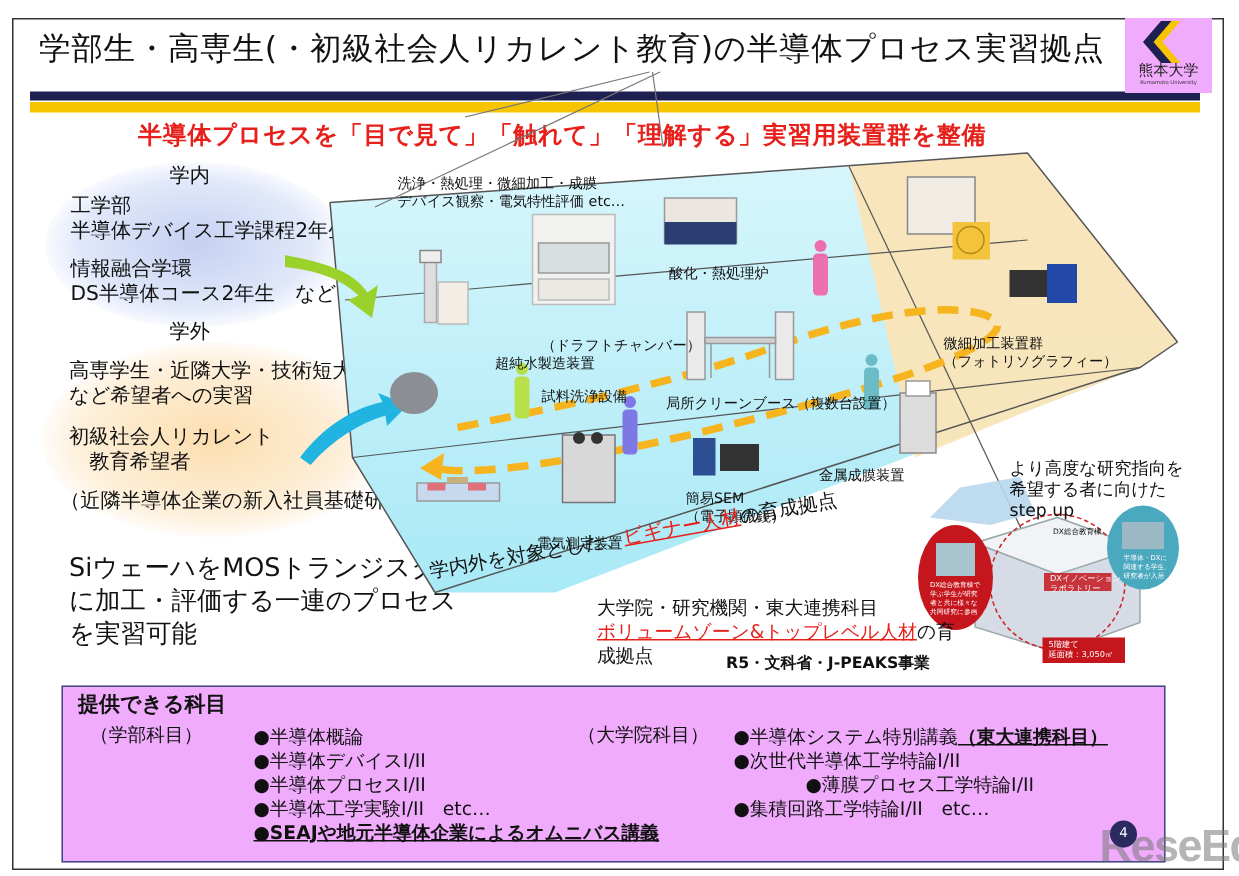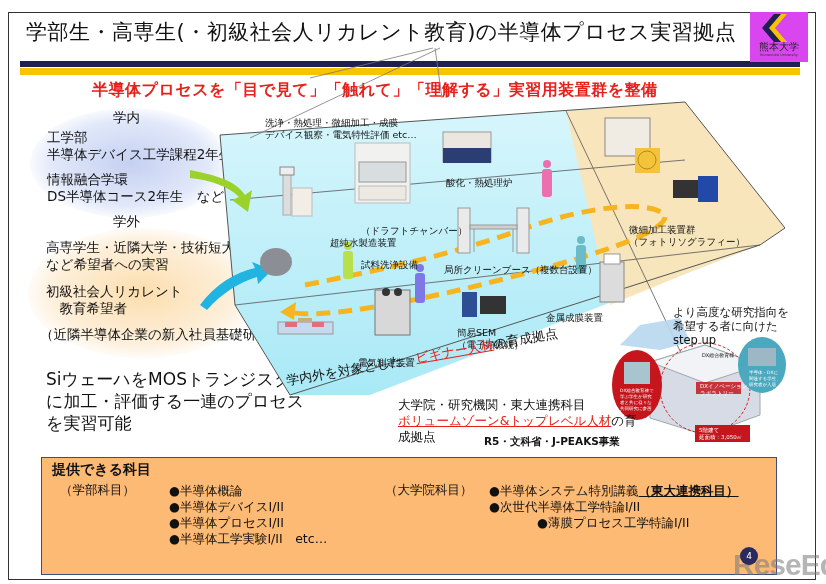--- a/index.html
+++ b/index.html
@@ -1,21 +1,21 @@
 <!DOCTYPE html>
 <html><head>
 <meta charset="utf-8">
 <style>
   html, body { margin:0; padding:0; background:#ffffff; }
   body { width:826px; height:584px; position:relative; overflow:hidden; font-family:"DejaVu Sans", sans-serif; color:#111; }
   .slide-frame { position:absolute; left:8px; top:12px; width:806px; height:566px; border:1.5px solid #333; background:#fff; }
   .title { position:absolute; left:26px; top:18px; font-size:21px; letter-spacing:0.5px; color:#111; white-space:nowrap; }
   .bar-navy2 { position:absolute; left:20px; top:61px; width:780px; height:6px; background:#1f2052; }
   .bar-yellow { position:absolute; left:20px; top:68px; width:780px; height:7px; background:#f6c400; }
-  .logo { position:absolute; left:750px; top:12px; width:58px; height:50px; background:#d946ef; }
+  .logo { position:absolute; left:750px; top:12px; width:58px; height:50px; background:#f0abfc; }
   .logo-chev { position:absolute; left:10px; top:2px; width:28px; height:28px; }
   .logo-text { position:absolute; left:0; top:28px; width:58px; text-align:center; font-size:10px; color:#222; font-family:"DejaVu Serif", serif; }
   .logo-sub { position:absolute; left:0; top:41px; width:58px; text-align:center; font-size:3.5px; color:#333; }
 
   .headline { position:absolute; left:92px; top:80px; font-size:16px; font-weight:bold; color:#e8201b; white-space:nowrap; letter-spacing:0.5px; }
 
   .blob-in { position:absolute; left:30px; top:108px; width:200px; height:110px; border-radius:50%; background:radial-gradient(ellipse at center, rgba(150,170,230,0.55) 0%, rgba(170,190,240,0.35) 55%, rgba(255,255,255,0) 75%); }
   .blob-out { position:absolute; left:28px; top:228px; width:230px; height:130px; border-radius:50%; background:radial-gradient(ellipse at center, rgba(250,200,120,0.6) 0%, rgba(250,210,150,0.35) 55%, rgba(255,255,255,0) 75%); }
 
   .txt { position:absolute; white-space:nowrap; color:#111; }
@@ -26,21 +26,21 @@
   .eq-label { position:absolute; font-size:9.5px; white-space:nowrap; color:#111; line-height:12px; }
 
   .caption-beginner { position:absolute; left:288px; top:372px; font-size:13px; white-space:nowrap; transform:rotate(-10deg); transform-origin:left bottom; }
   .red-u { color:#e8201b; text-decoration:underline; }
 
   .grad-block { position:absolute; left:398px; top:397px; font-size:12.5px; line-height:16px; white-space:nowrap; }
   .project { position:absolute; left:484px; top:435px; font-size:10.5px; font-weight:bold; white-space:nowrap; }
 
   .stepup { position:absolute; left:673px; top:305px; font-size:11.5px; line-height:14px; white-space:nowrap; }
 
-  .courses-box { position:absolute; left:41px; top:457px; width:734px; height:116px; border:1px solid #3c4f7c; background:#fdba74; }
+  .courses-box { position:absolute; left:41px; top:457px; width:734px; height:116px; border:1px solid #3c4f7c; background:#f0abfc; }
   .courses-title { position:absolute; left:10px; top:3px; font-size:14px; font-weight:bold; }
   .cat { position:absolute; font-size:12.5px; white-space:nowrap; }
   .course { position:absolute; font-size:12.5px; white-space:nowrap; line-height:16px; }
   .course b.u { text-decoration:underline; }
   .page-num { position:absolute; left:740px; top:547px; width:18px; height:18px; border-radius:50%; background:#2b2a5e; color:#fff; font-size:9px; text-align:center; line-height:18px; }
   .watermark { position:absolute; left:733px; top:548px; font-size:30px; font-weight:bold; color:rgba(120,120,120,0.55); letter-spacing:-1px; font-family:"Liberation Sans", sans-serif; }
 </style>
 </head>
 <body>
 
@@ -245,21 +245,23 @@
 </div>
 <div class="project">R5・文科省・J-PEAKS事業</div>
 
 <div class="courses-box">
   <div class="courses-title">提供できる科目</div>
   <div class="cat" style="left:18px;top:24px;">（学部科目）</div>
   <div class="course" style="left:127px;top:25px;">●半導体概論</div>
   <div class="course" style="left:127px;top:41px;">●半導体デバイスI/II</div>
   <div class="course" style="left:127px;top:57px;">●半導体プロセスI/II</div>
   <div class="course" style="left:127px;top:73px;">●半導体工学実験I/II　etc…</div>
+  <div class="course" style="left:127px;top:89px;font-weight:bold;text-decoration:underline;">●SEAJや地元半導体企業によるオムニバス講義</div>
 
   <div class="cat" style="left:343px;top:24px;">（大学院科目）</div>
   <div class="course" style="left:447px;top:25px;"><span>●半導体システム特別講義</span><b class="u">（東大連携科目）</b></div>
   <div class="course" style="left:447px;top:41px;">●次世代半導体工学特論I/II</div>
   <div class="course" style="left:447px;top:57px;margin-left:48px;">●薄膜プロセス工学特論I/II</div>
+  <div class="course" style="left:447px;top:73px;">●集積回路工学特論I/II　etc…</div>
 </div>
 
 <div class="watermark">ReseEd</div>
 <div class="page-num">4</div>
 
 </body></html>

